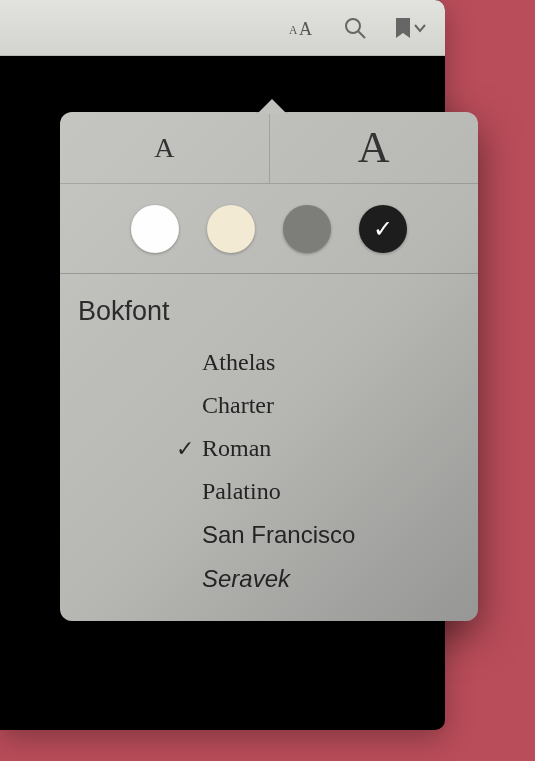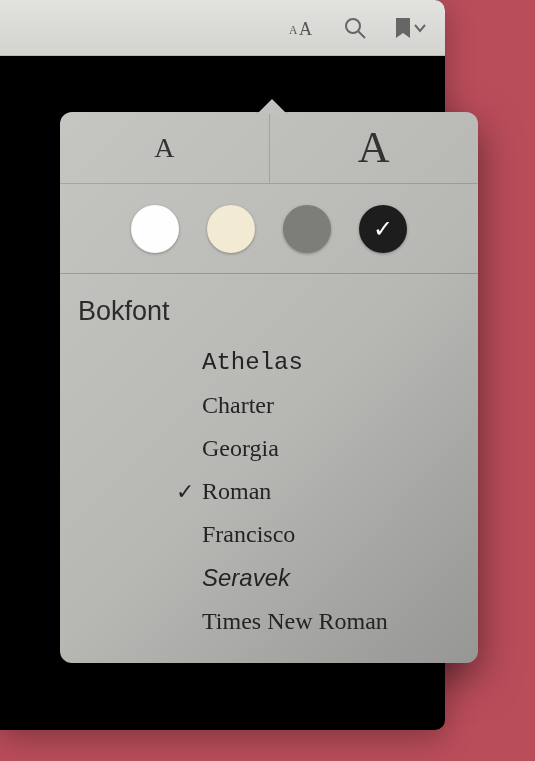--- a/index.html
+++ b/index.html
@@ -130,21 +130,21 @@
       position: relative;
     }
     .font-check {
       position: absolute;
       left: 116px;
       font-size: 22px;
       color: #242424;
     }
     .font-label { margin-left: 32px; }
 
-    .f-athelas { font-family: Liberation Mono, monospace; }
+    .f-athelas { font-family: Liberation Serif, serif; }
     .f-charter { font-family: "Charter", "Georgia", serif; }
     .f-georgia { font-family: "Georgia", serif; }
     .f-iowan { font-family: "Iowan Old Style", "Georgia", serif; }
     .f-palatino { font-family: "Palatino", "Palatino Linotype", serif; }
     .f-sf { font-family: -apple-system, "Helvetica Neue", sans-serif; }
     .f-seravek { font-family: "Seravek", -apple-system, sans-serif; font-weight: 500; font-style: italic;}
     .f-tnr { font-family: "Times New Roman", serif; }
   </style>
 </head>
 <body>
@@ -193,31 +193,28 @@
 
   <div class="font-section">
     <div class="font-heading">Bokfont</div>
     <ul class="font-list" id="font-list">
         <li class="font-item f-athelas" data-checked="false">
           <span class="font-label">Athelas</span>
         </li>
         <li class="font-item f-charter" data-checked="false">
           <span class="font-label">Charter</span>
         </li>
-        <li class="font-item f-georgia" data-checked="false">
-          <span class="font-label">Georgia</span>
-        </li>
         <li class="font-item f-iowan" data-checked="true">
           <span class="font-check">✓</span>
           <span class="font-label">Roman</span>
         </li>
         <li class="font-item f-palatino" data-checked="false">
-          <span class="font-label">Francisco</span>
+          <span class="font-label">Palatino</span>
+        </li>
+        <li class="font-item f-sf" data-checked="false">
+          <span class="font-label">San Francisco</span>
         </li>
         <li class="font-item f-seravek" data-checked="false">
           <span class="font-label">Seravek</span>
         </li>
-        <li class="font-item f-tnr" data-checked="false">
-          <span class="font-label">Times New Roman</span>
-        </li>
       </ul>
   </div>
 </div>
 
 </body></html>

